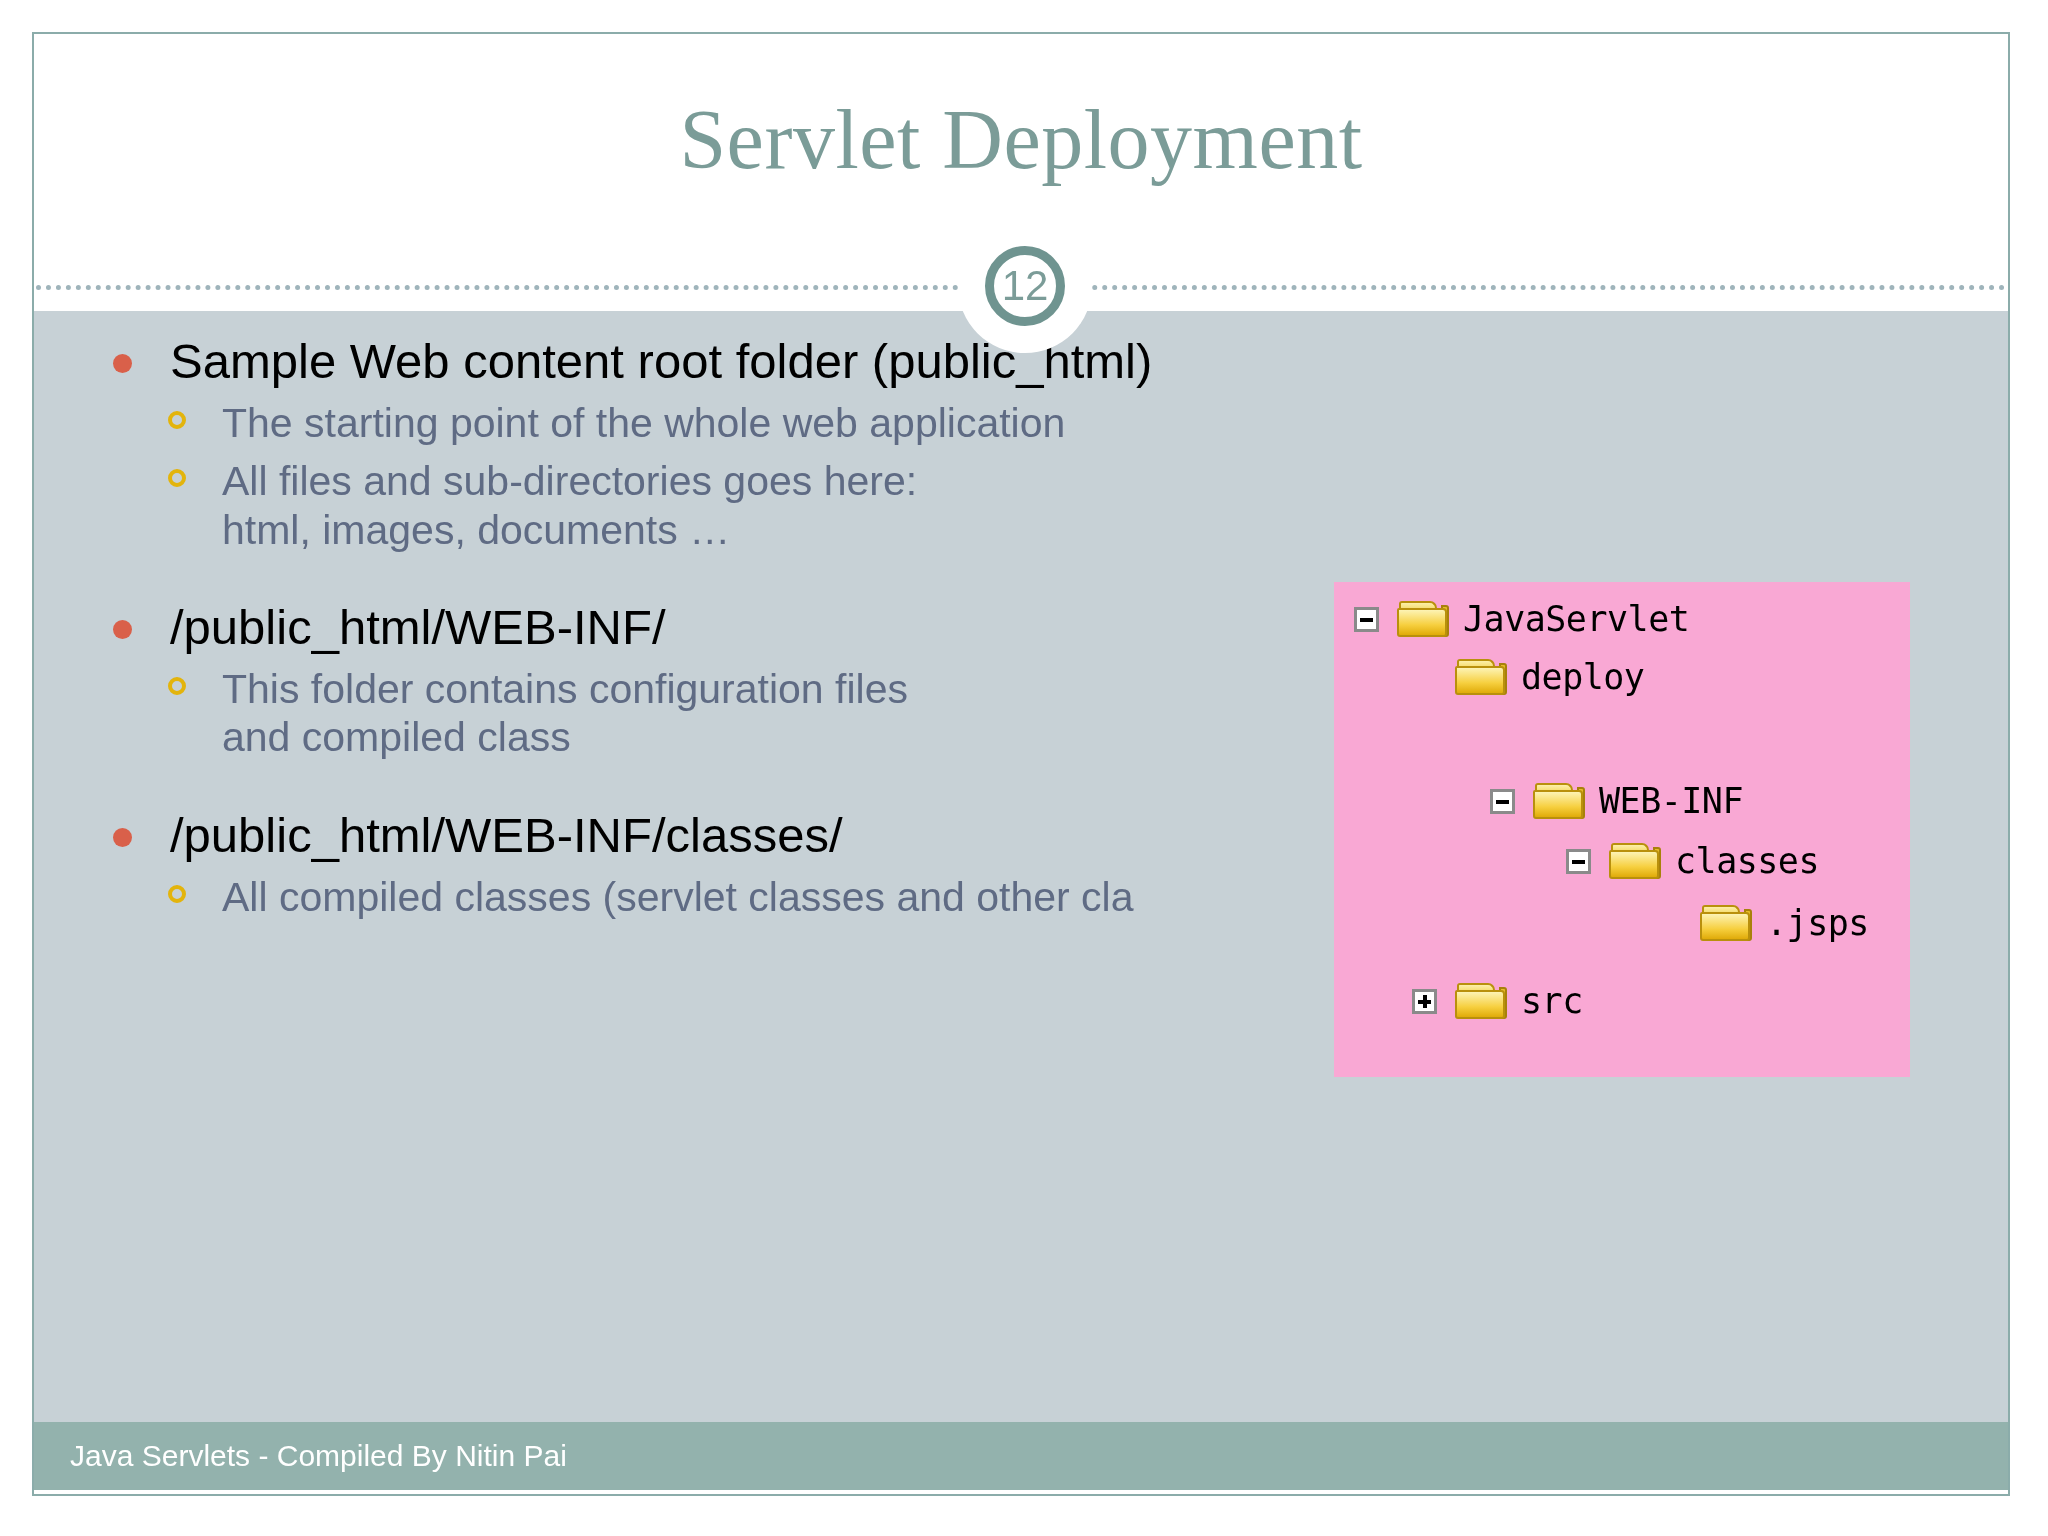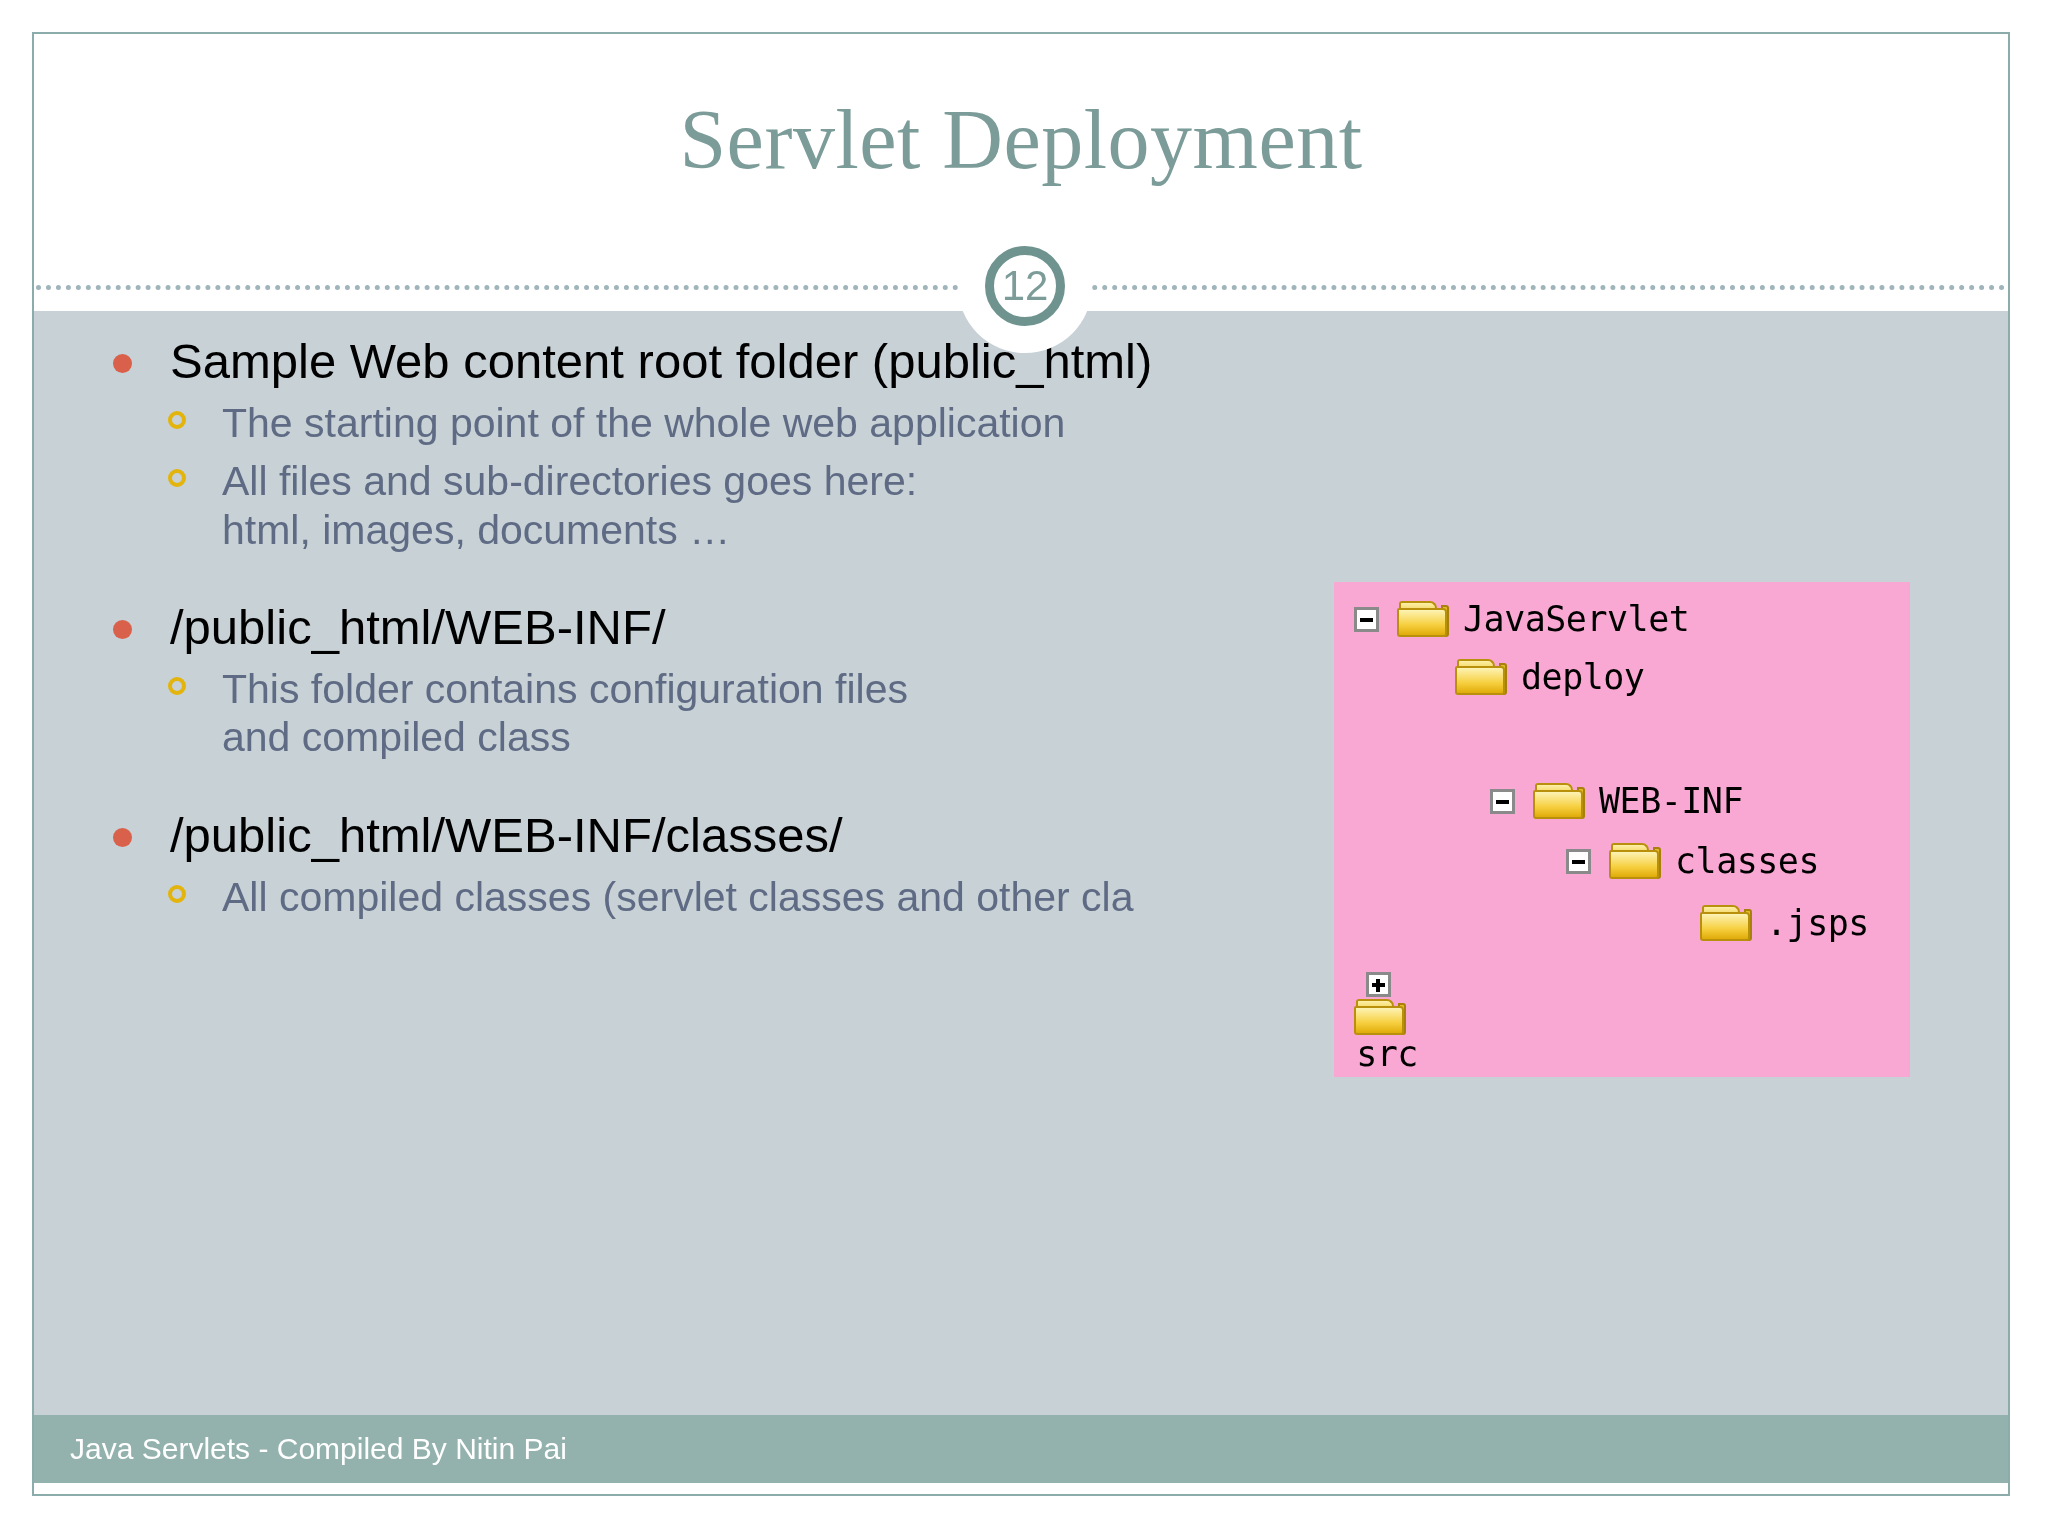--- a/index.html
+++ b/index.html
@@ -146,21 +146,21 @@
     border-radius: 50%;
     border: 4px solid #e3b40c;
     box-sizing: border-box;
   }
   .l2 .cont { display: block; }
 
   
   .footer-bar {
     position: absolute;
     left: 0;
-    bottom: 11px;
+    bottom: 4px;
     width: 100%;
     height: 68px;
     background: #93b2ad;
   }
   .footer-text {
     position: absolute;
     left: 36px;
     top: 50%;
     transform: translateY(-50%);
     font-size: 30px;
@@ -375,21 +375,21 @@
     <div class="tree-row" style="left:20px; top:312px;">
       <span style="width:346px; flex:0 0 auto;"></span>
       <span class="folder">
           <i class="back"></i>
           <i class="edge"></i>
           <i class="front"></i>
         </span>
       <span class="tree-label">.jsps</span>
     </div>
 
-    <div class="tree-row" style="left:20px; top:390px;flex-direction:column;">
+    <div class="tree-row" style="left:20px; top:390px;">
       <span style="width:58px; flex:0 0 auto;"></span>
       <span class="expander plus"></span>
       <span class="folder">
           <i class="back"></i>
           <i class="edge"></i>
           <i class="front"></i>
         </span>
       <span class="tree-label">src</span>
     </div>
 

